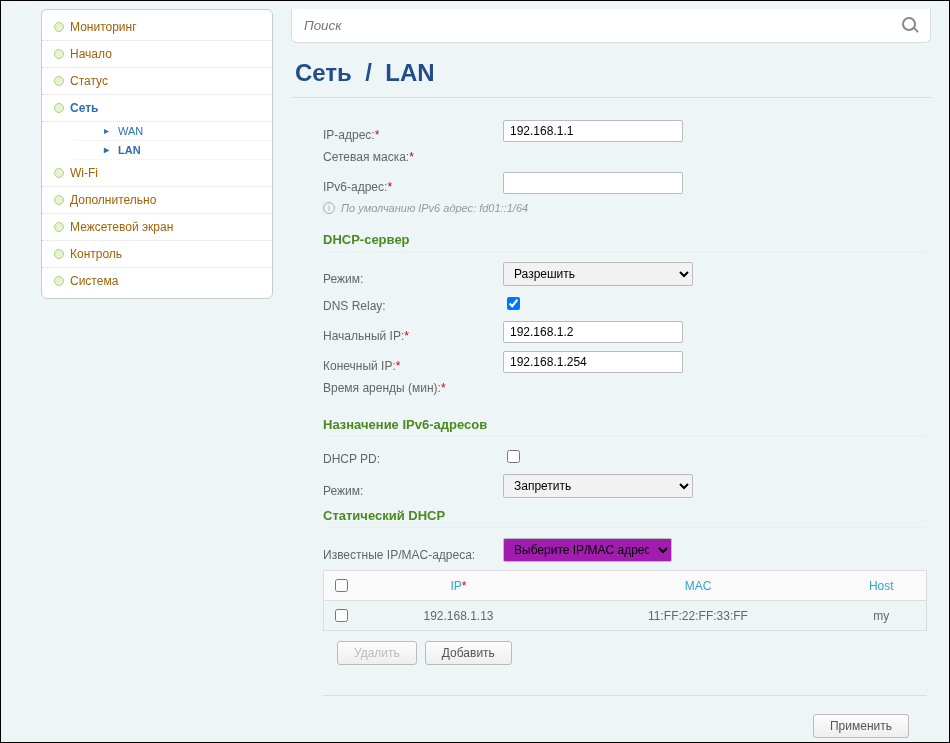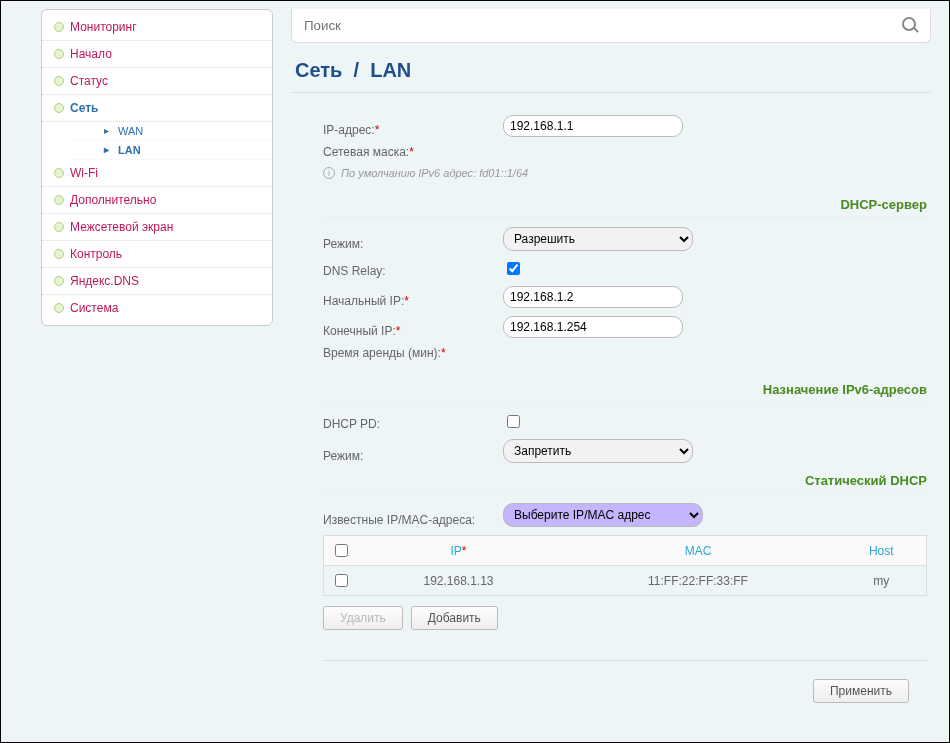--- a/index.html
+++ b/index.html
@@ -29,21 +29,21 @@
     background: #fff;
     border: 1px solid #ccc;
     border-radius: 6px;
     padding: 4px 0;
     align-self: flex-start;
   }
   .nav-item {
     position: relative;
     padding: 4px 10px 4px 28px;
     border-bottom: 1px dotted #ddd;
-    color: #be185d;
+    color: #a16207;
     cursor: pointer;
     line-height: 18px;
   }
   .nav-item:last-child { border-bottom: none; }
   .nav-item::before {
     content: "";
     position: absolute;
     left: 12px; top: 8px;
     width: 8px; height: 8px;
     border: 1px solid #b1d27a;
@@ -100,21 +100,21 @@
   .search-icon::after {
     content: "";
     position: absolute;
     width: 6px; height: 2px;
     background: #888;
     transform: rotate(45deg);
     left: 11px; top: 12px;
   }
   .breadcrumb {
     padding: 16px 4px 10px;
-    font-size: 20px;
+    font-size: 24px;
     color: #1f4e8a;
     font-weight: bold;
     border-bottom: 1px solid #ddd;
   }
   .content {
     padding: 22px 4px 10px 32px;
   }
   .form-row {
     display: flex;
     align-items: flex-end;
@@ -122,21 +122,21 @@
   }
   .form-label {
     width: 180px;
     color: #666;
   }
   .req { color: #c00; }
   .text-input {
     width: 180px;
     padding: 3px 6px;
     border: 1px solid #bbb;
-    border-radius: 10px;
+    border-radius: 2px;
     font-size: 12px;
   }
   select.text-input {
     width: 190px;
     background: #f2f2f2;
   }
   .hint {
     color: #999;
     font-style: italic;
     font-size: 11px;
@@ -156,21 +156,20 @@
     font-style: normal;
     color: #aaa;
   }
   .section-title {
     color: #4a8a1f;
     font-weight: bold;
     font-size: 13px;
     margin: 10px 0 10px 0;
     border-bottom: 1px solid #eee;
     padding-bottom: 4px;
-    text-align: right;
   }
   .dhcp-table {
     width: 100%;
     border: 1px solid #ddd;
     border-radius: 8px;
     margin-top: 8px;
     border-collapse: collapse;
     font-size: 12px;
   }
   .dhcp-table th {
@@ -187,21 +186,21 @@
   }
   .btn {
     padding: 4px 16px;
     border: 1px solid #bbb;
     border-radius: 3px;
     background: linear-gradient(#fdfdfd,#eee);
     color: #555;
     cursor: pointer;
     font-size: 12px;
   }
-  .btn[disabled] { color: #bbb; cursor: default; }
+  .btn[disabled] { color: #bbb; cursor: default; margin-left: 14px; }
   .btn-row { margin-top: 10px; display: flex; gap: 8px; }
   .footer-divider {
     border-top: 1px solid #ddd;
     margin: 30px 0 18px;
   }
   .apply-row { text-align: right; padding-right: 18px; }
   
   .callout {
     position: absolute;
     pointer-events: none;
@@ -217,45 +216,48 @@
       <div class="nav-item">Мониторинг</div>
       <div class="nav-item">Начало</div>
       <div class="nav-item">Статус</div>
       <div class="nav-item expanded">Сеть</div>
       <div class="nav-sub">WAN</div>
       <div class="nav-sub" style="font-weight:bold;">LAN</div>
       <div class="nav-item">Wi-Fi</div>
       <div class="nav-item">Дополнительно</div>
       <div class="nav-item">Межсетевой экран</div>
       <div class="nav-item">Контроль</div>
-      <div class="nav-item">Яндекс.DNS</div>
       <div class="nav-item">Система</div>
     </div>
 
     <div class="main">
       <div class="search-bar">
-        <input type="text" style="border: none; outline: none; flex: 1 1 0%; color: #000000;" placeholder="Поиск">
+        <input type="text" style="border: none; outline: none; flex: 1 1 0%; font-style: italic; color: #000000;" placeholder="Поиск">
         <span class="search-icon"></span>
       </div>
 
       <div class="breadcrumb">
         <span>Сеть</span>
         &nbsp;/&nbsp;
         <span>LAN</span>
       </div>
 
       <div class="content">
 
         <div class="form-row">
           <span class="form-label"><span>IP-адрес:</span><span class="req">*</span></span>
           <input class="text-input" value="192.168.1.1" style="">
         </div>
         <div class="form-row">
           <span class="form-label"><span>Сетевая маска:</span><span class="req">*</span></span>
         </div>
+        <div class="form-row">
+          <span class="form-label"><span>IPv6-адрес:</span><span class="req">*</span></span>
+          <input class="text-input" value="" style="">
+        </div>
         <div class="hint">
           <span class="hint-icon">i</span>
           <span>По умолчанию IPv6 адрес: fd01::1/64</span>
         </div>
 
         <div class="section-title">DHCP-сервер</div>
         <div class="form-row">
           <span class="form-label">Режим:</span>
           <select class="text-input">
             <option>Разрешить</option>
@@ -285,21 +287,21 @@
         <div class="form-row">
           <span class="form-label">Режим:</span>
           <select class="text-input">
             <option>Запретить</option>
           </select>
         </div>
 
         <div class="section-title" style="">Статический DHCP</div>
         <div class="form-row">
           <span class="form-label">Известные IP/MAC-адреса:</span>
-          <select class="text-input" style="width:200px;background:#c4b5fd;">
+          <select class="text-input" style="width:169px;background:#a21caf;">
             <option>Выберите IP/MAC адрес</option>
           </select>
         </div>
 
         <table class="dhcp-table">
           <thead>
             <tr>
               <th style="width:34px;"><input type="checkbox" style=""></th>
               <th><span>IP</span><span class="req">*</span></th>
               <th>MAC</th>

